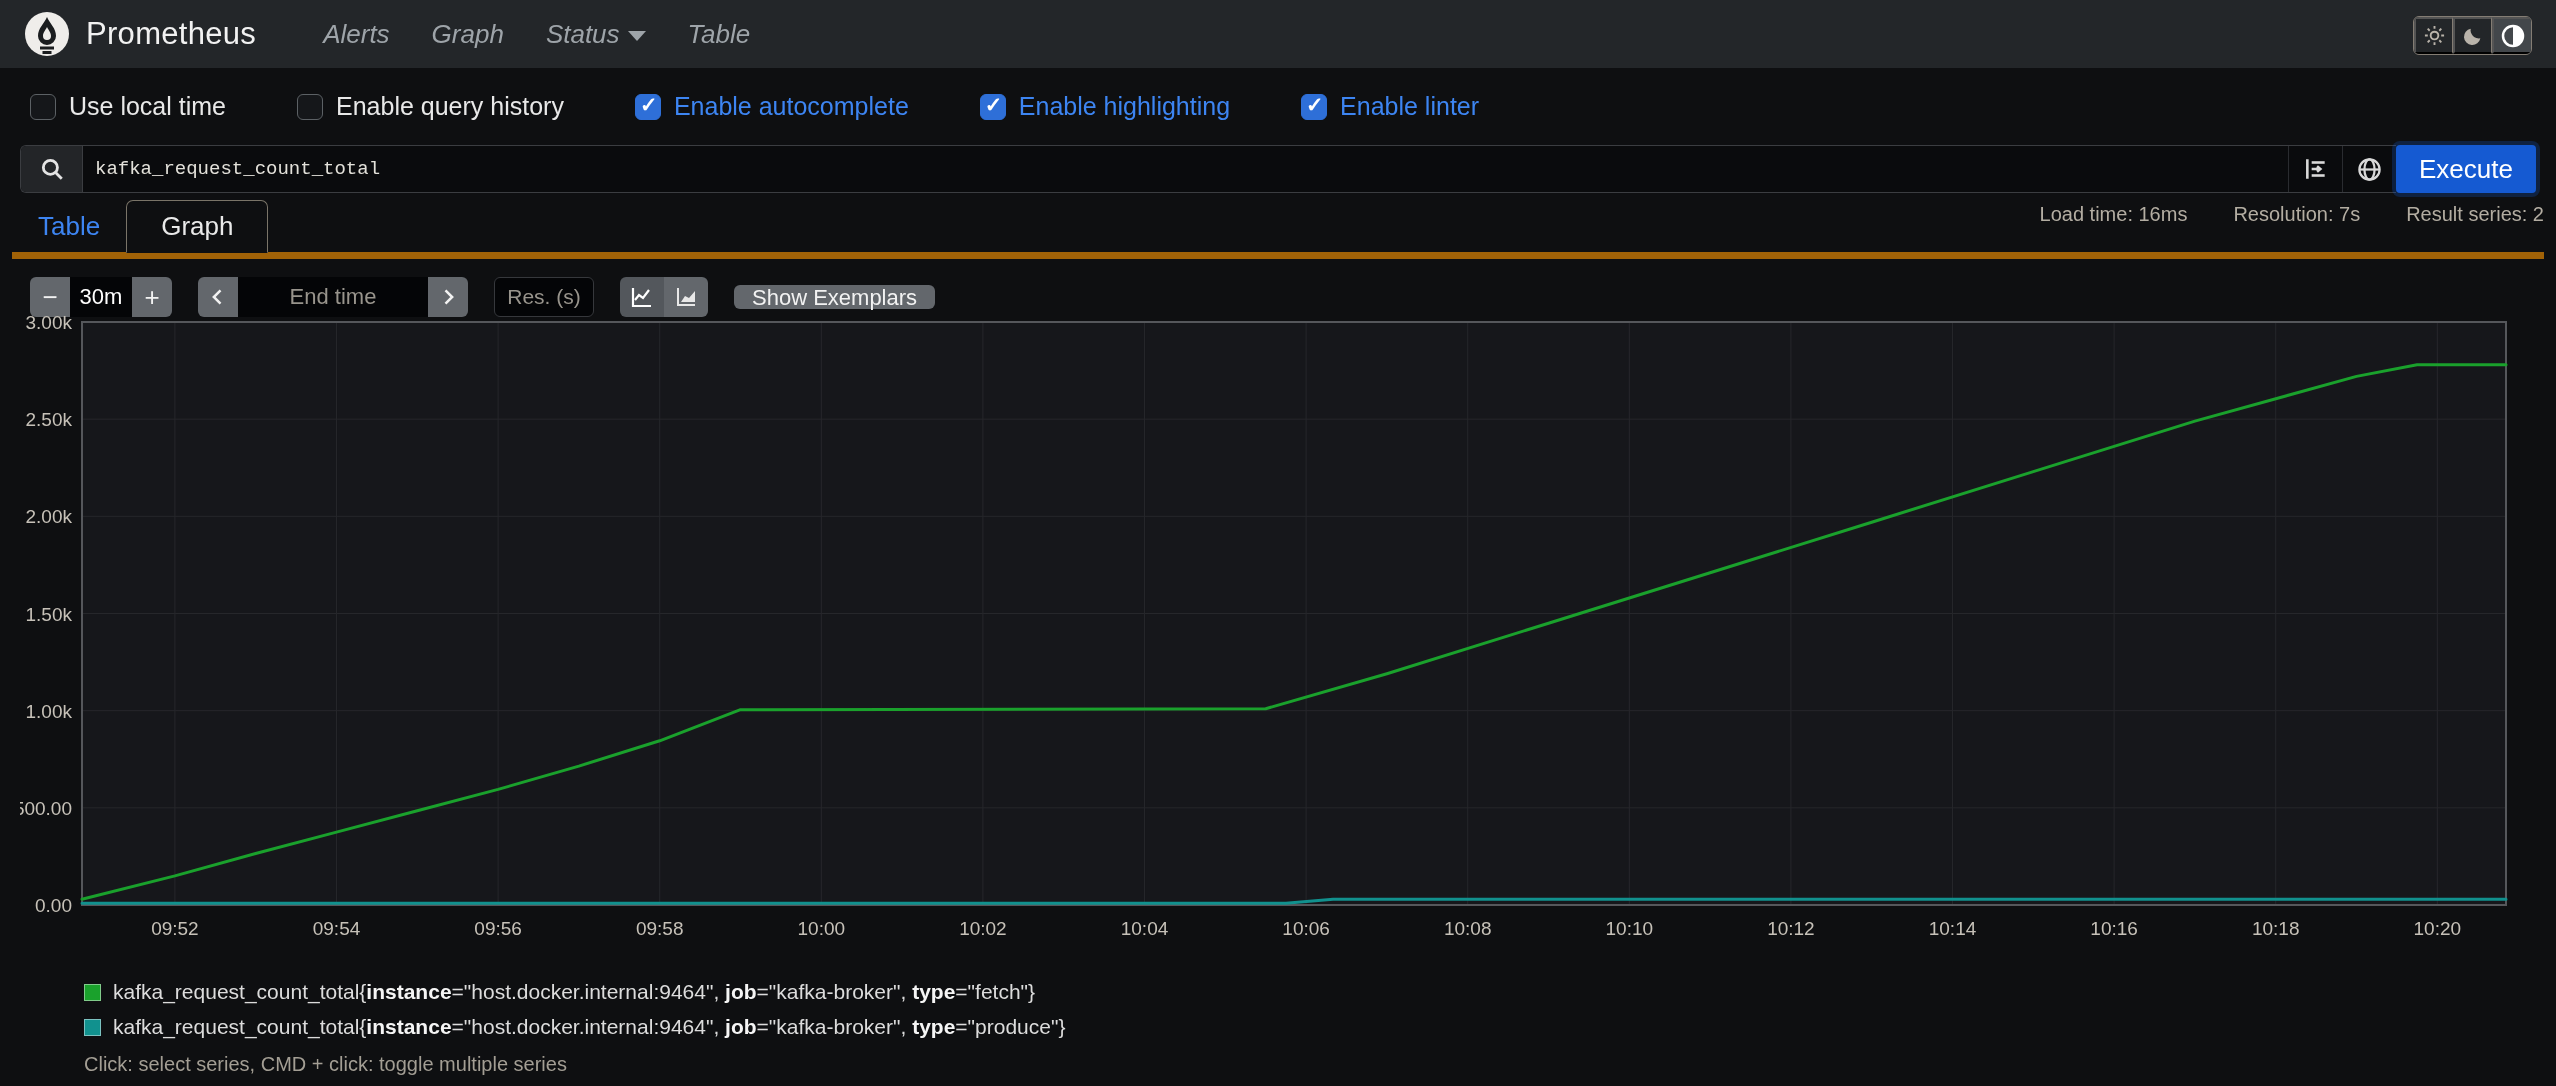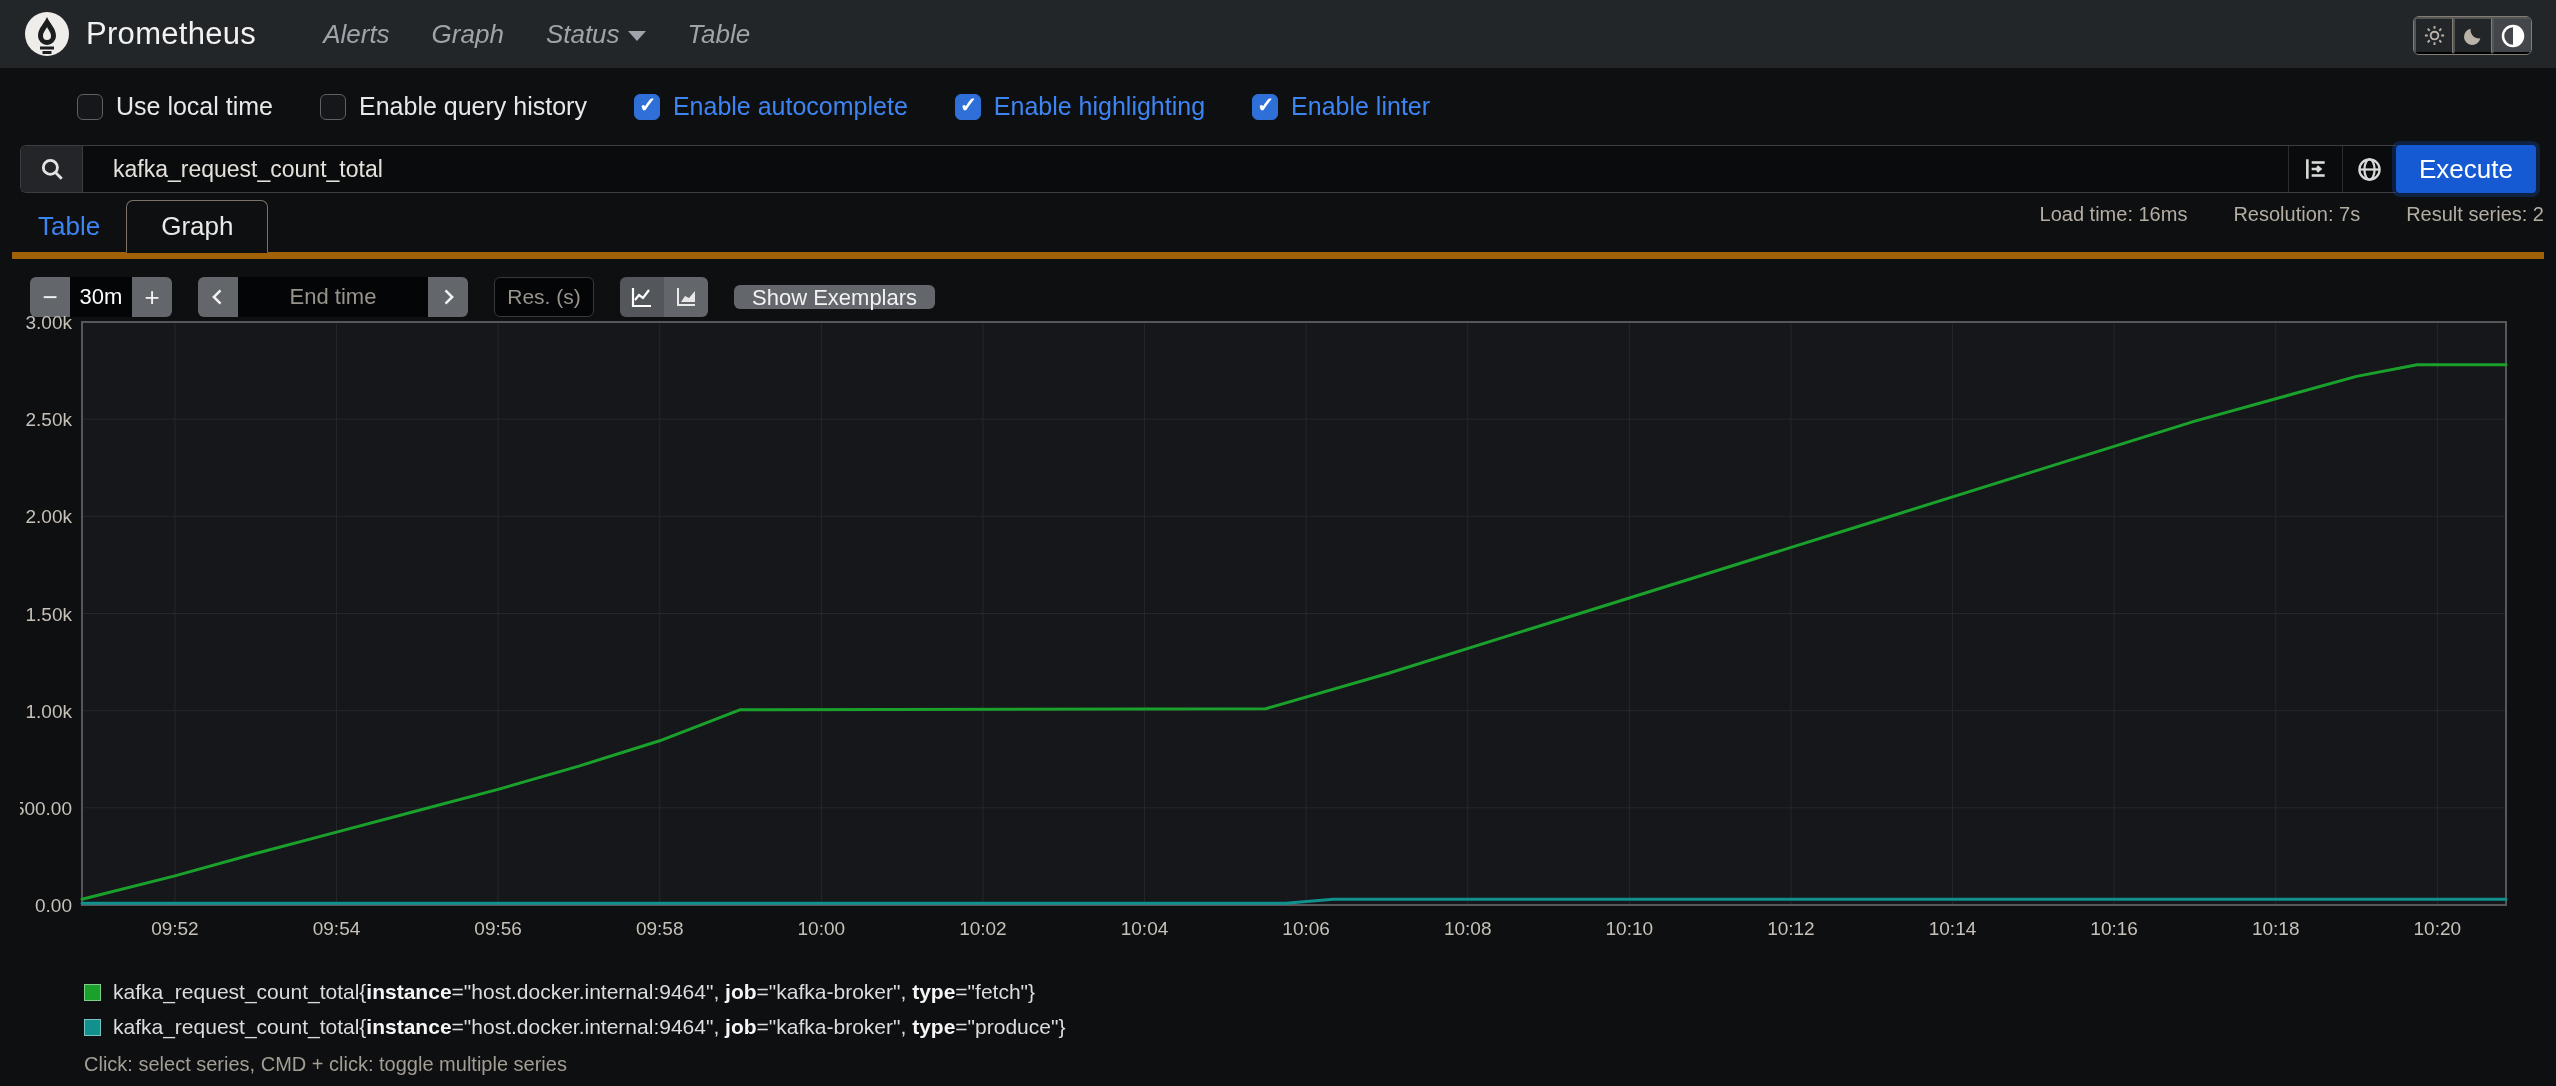--- a/index.html
+++ b/index.html
@@ -19,38 +19,38 @@
             border-top:10px solid #9ea4a9; vertical-align:middle; }
   .theme-group { position:absolute; right:24px; top:16px; display:flex;
             border:1px solid #847d74; border-radius:6px; overflow:hidden; }
   .theme-btn { width:39px; height:37px; display:flex; align-items:center; justify-content:center;
             background:transparent; color:#b9b3aa; font-size:22px; cursor:pointer;
             border-right:1px solid #847d74; }
   .theme-btn:last-child { border-right:none; }
   .theme-btn.active { background:#43474b; color:#ffffff; }
 
   
-  .options-row { display:flex; align-items:center; gap:47px; padding:24px 30px 20px 30px;margin-left:47px; }
+  .options-row { display:flex; align-items:center; gap:71px; padding:24px 30px 20px 30px; }
   .opt { display:flex; align-items:center; gap:13px; cursor:pointer; }
   .opt-box { width:26px; height:26px; border-radius:6px; border:1px solid #5c6165;
              background:#15171a; position:relative; flex:0 0 auto; }
   .opt.checked .opt-box { background:#2e6fd8; border-color:#2e6fd8; }
   .opt.checked .opt-box::after { content:"✓"; position:absolute; left:4px; top:-2px;
              color:#fff; font-size:21px; font-weight:bold; }
   .opt-label { font-size:25px; color:#e8e8e8; }
   .opt.checked .opt-label { color:#3d85f2; }
 
   
   .query-bar { margin:4px 20px 0 20px; display:flex; height:48px; }
   .input-group { flex:1; display:flex; align-items:stretch; background:#0a0b0d;
                  border:1px solid #3b3d41; border-radius:6px 0 0 6px; border-right:none; }
   .search-seg { width:62px; display:flex; align-items:center; justify-content:center;
                 background:#232528; border-right:1px solid #3b3d41; border-radius:5px 0 0 5px; }
   .query-input { flex:1; background:transparent; border:none; outline:none; color:#e3e1da;
-                 font-family:Liberation Sans, sans-serif; font-size:23px; padding:0 30px; }
+                 font-family:Liberation Mono, monospace; font-size:19px; padding:0 12px; }
   .icon-seg { width:54px; display:flex; align-items:center; justify-content:center;
               border-left:1px solid #2a2c30; color:#d9d9d9; cursor:pointer; }
   .execute-btn { width:140px; background:#155ad2; color:#fff; font-size:26px; border:none;
                  border-radius:4px; cursor:pointer;
                  box-shadow:0 0 0 4px rgba(21,90,210,0.25); }
 
   
   .tabs-bar { margin:14px 12px 0 12px; display:flex; align-items:flex-end;
               border-bottom:7px solid #a16207; position:relative; height:52px; }
   .tab-link { font-size:26px; color:#3d85f2; padding:10px 26px; cursor:pointer; }

